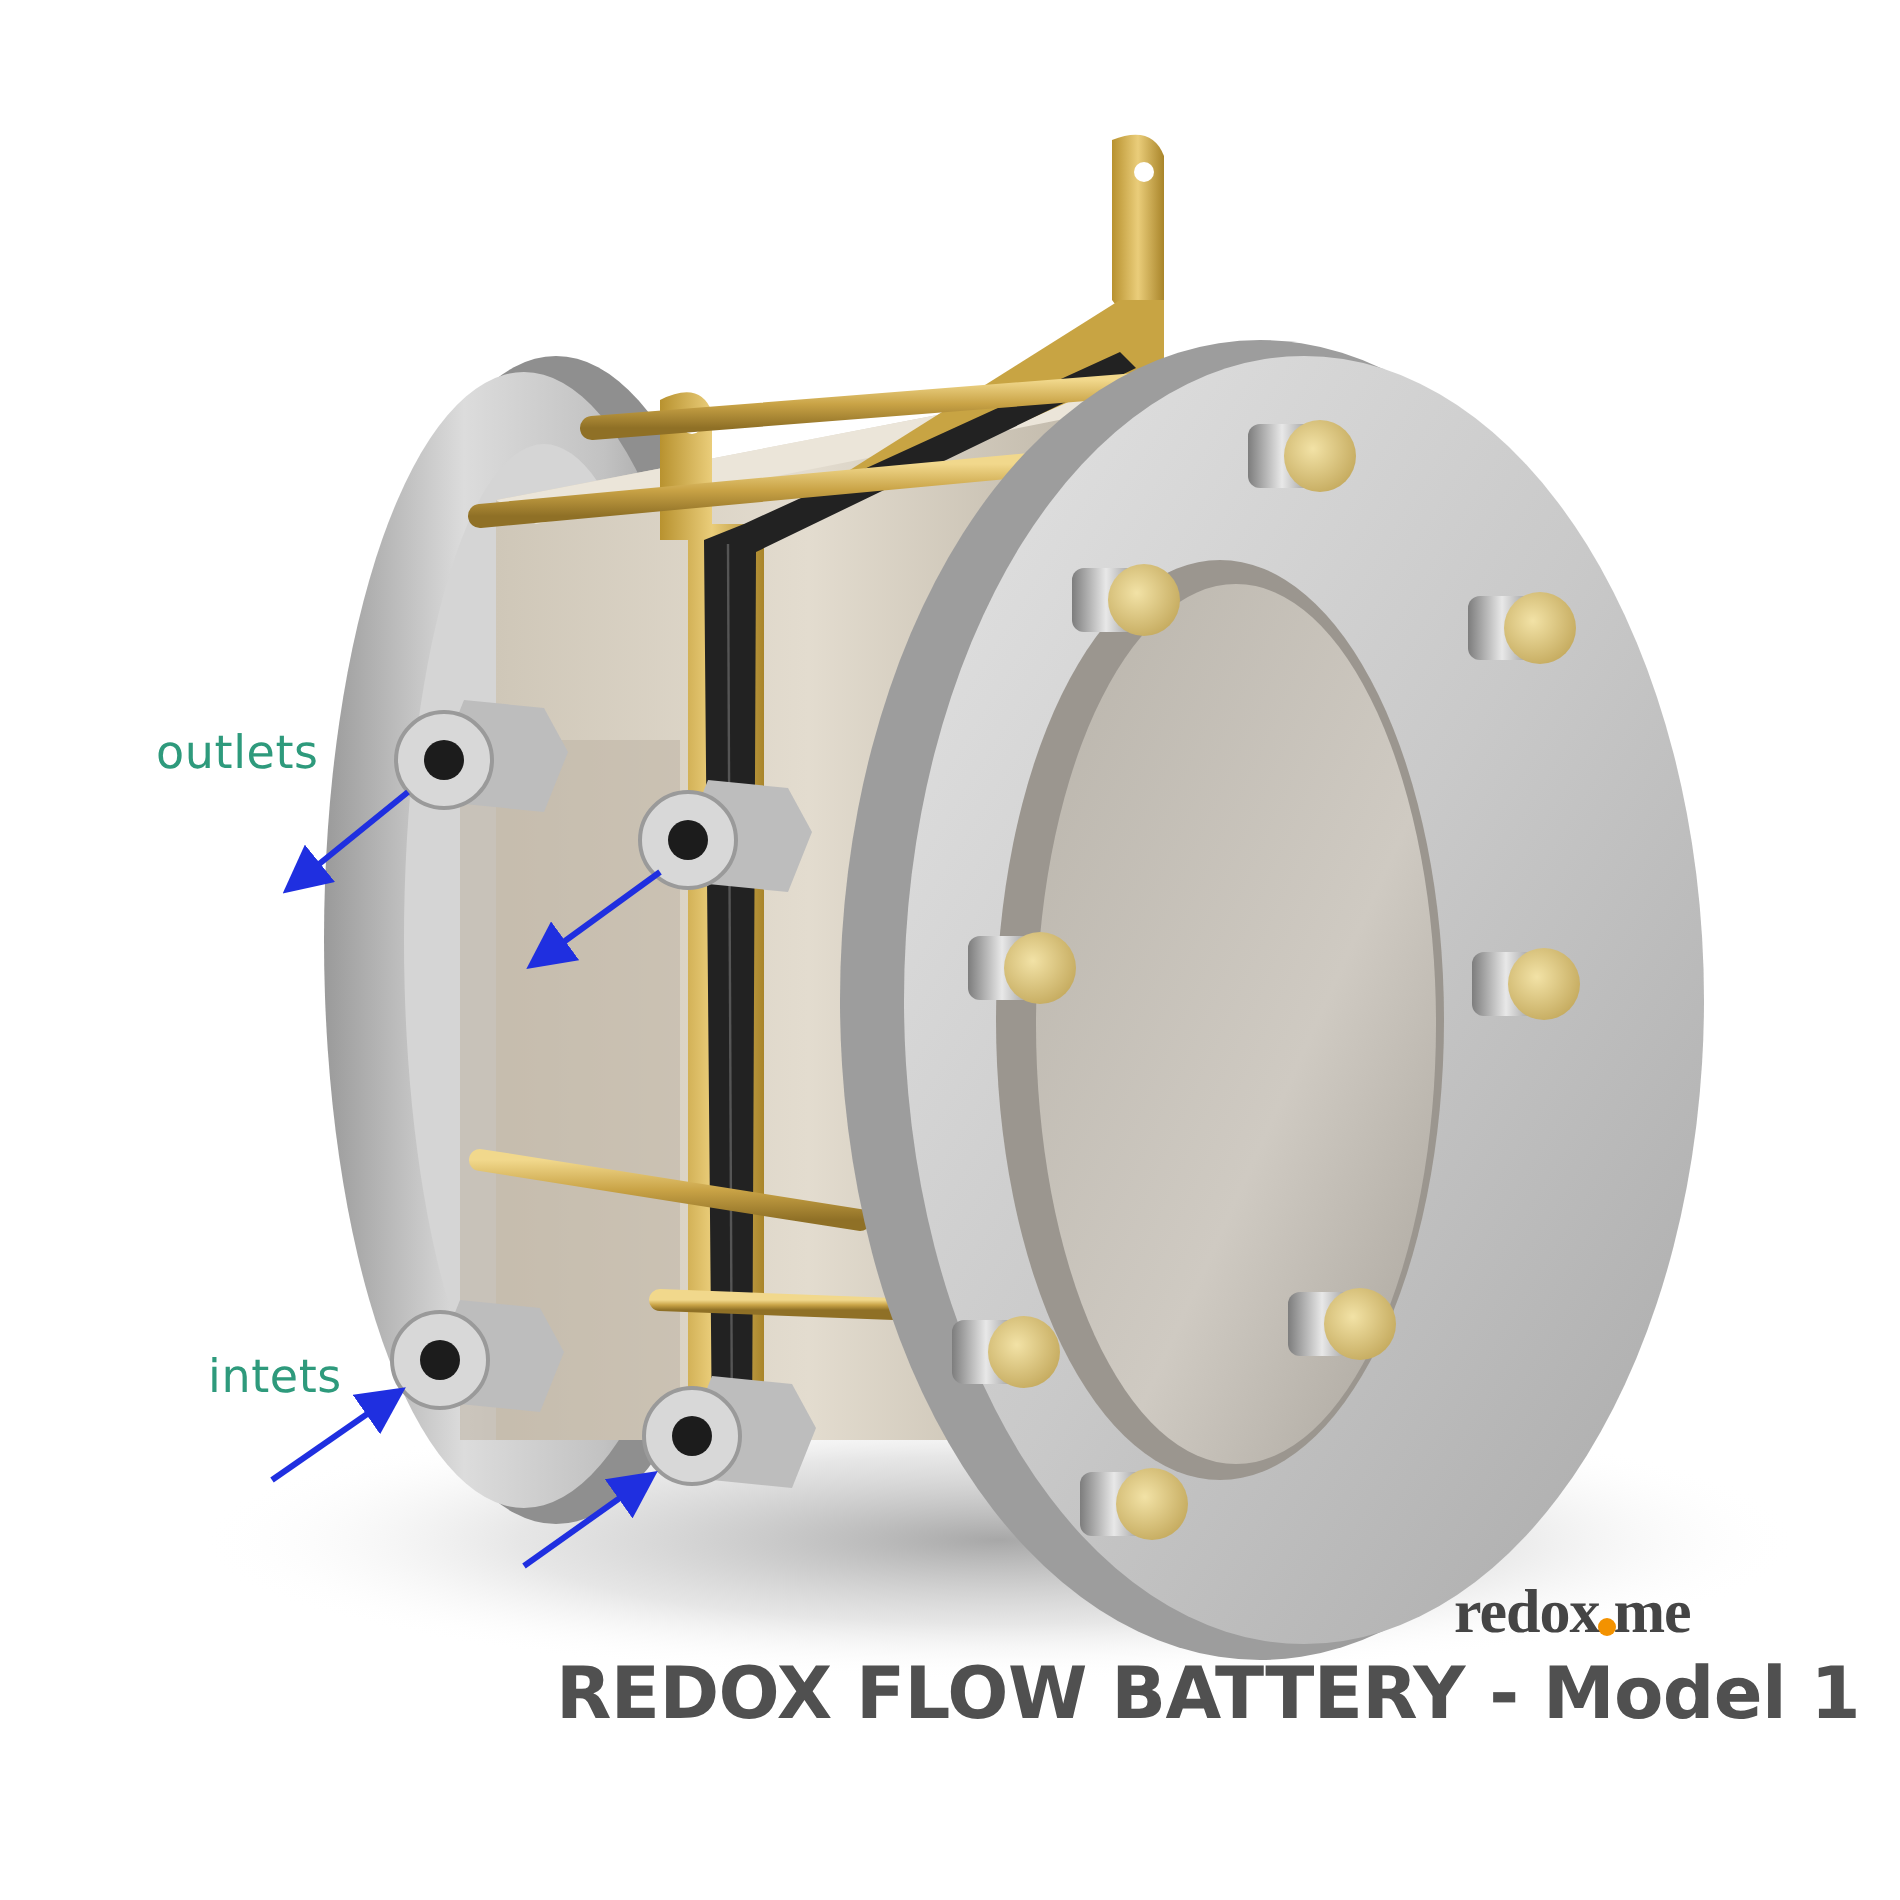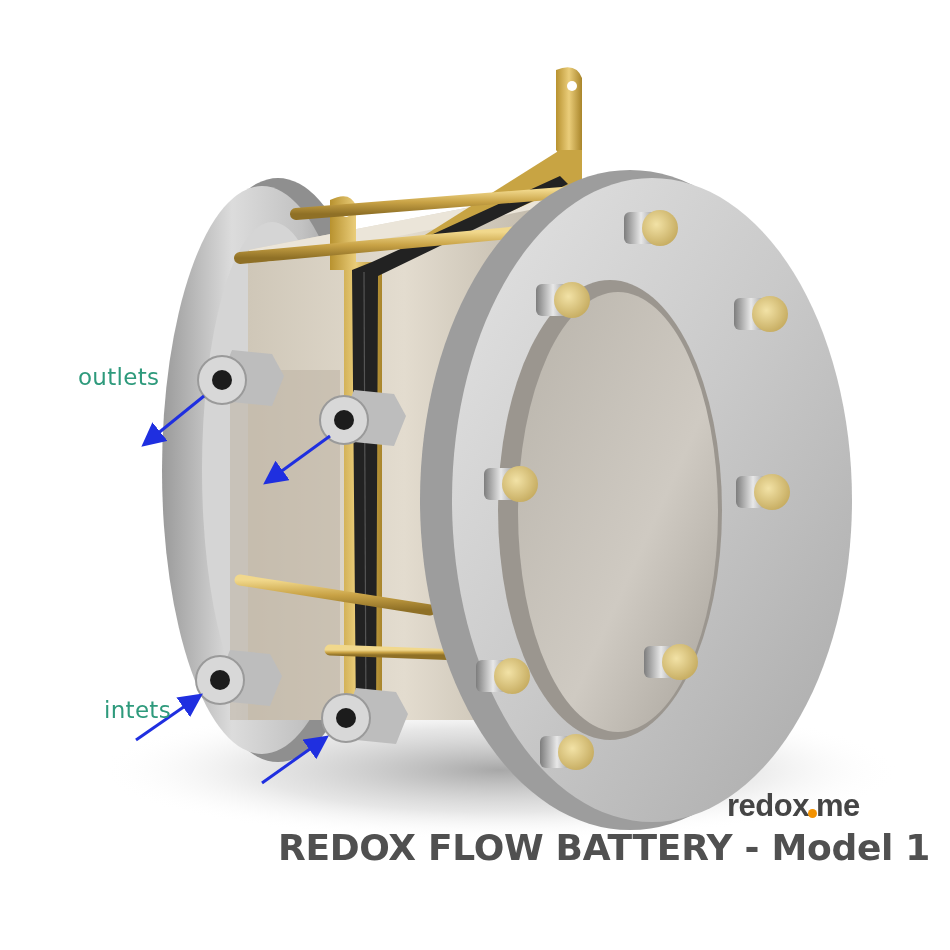--- a/index.html
+++ b/index.html
@@ -1,22 +1,22 @@
 <!DOCTYPE html>
 <html><head>
   <meta charset="utf-8">
   <style>
     html, body { margin: 0; padding: 0; background: #ffffff; }
     body { width: 950px; height: 950px; position: relative; overflow: hidden; font-family: "DejaVu Sans", sans-serif; }
     .stage { position: absolute; left: 0; top: 0; width: 950px; height: 950px; }
     .render { position: absolute; left: 0; top: 0; }
     .label { position: absolute; font-family: "DejaVu Sans", sans-serif; font-size: 23px; line-height: 1; letter-spacing: 0.3px; }
     .label.outlets { left: 78px; top: 366px; }
-    .label.inlets { left: 104px; top: 699px; }
-    .logo { position: absolute; left: 727px; top: 790px; font-family: Liberation Sans, sans-serif; font-weight: bold; font-size: 31px; letter-spacing: -0.5px; line-height: 1; text-align: right; }
+    .label.inlets { left: 104px; top: 678px; }
+    .logo { position: absolute; left: 727px; top: 790px; font-family: Liberation Serif, serif; font-weight: bold; font-size: 31px; letter-spacing: -0.5px; line-height: 1; text-align: right; }
     .logo .dot { display: inline-block; width: 9px; height: 9px; border-radius: 50%; position: relative; top: 2px; margin: 0 -1px; }
     .caption { position: absolute; left: 278px; top: 830px; font-family: "DejaVu Sans", sans-serif; font-weight: 700; font-size: 36px; letter-spacing: -0.3px; line-height: 1; }
   </style>
 </head>
 <body>
 
 <div class="stage">
   <svg class="render" width="950" height="950" viewBox="0 0 950 950">
     <defs>
       <radialGradient id="shadow" cx="0.5" cy="0.5" r="0.5">

